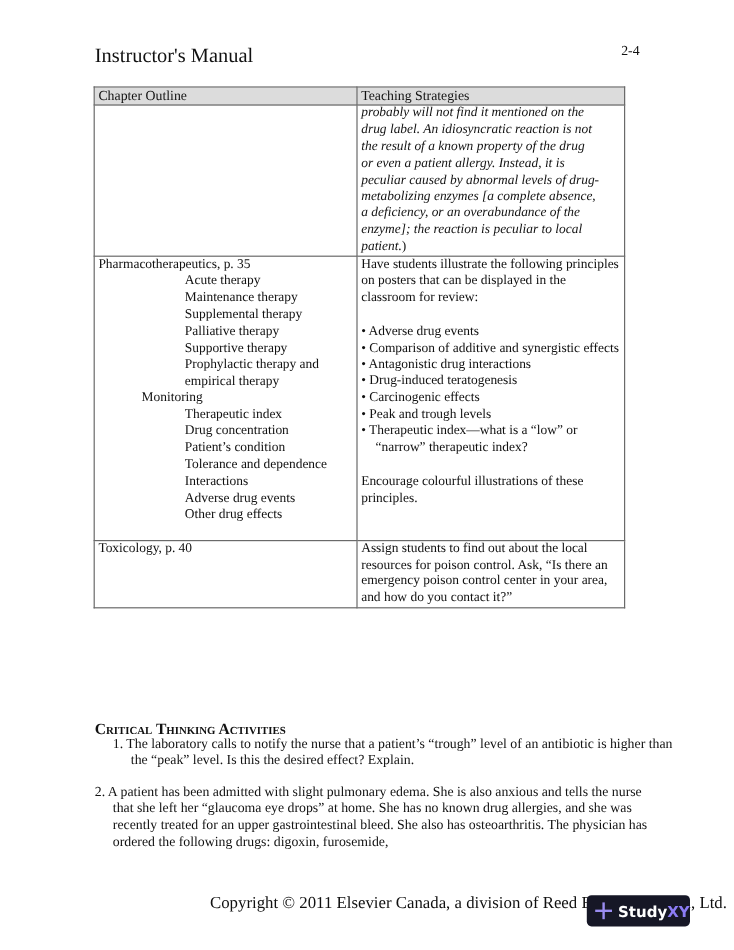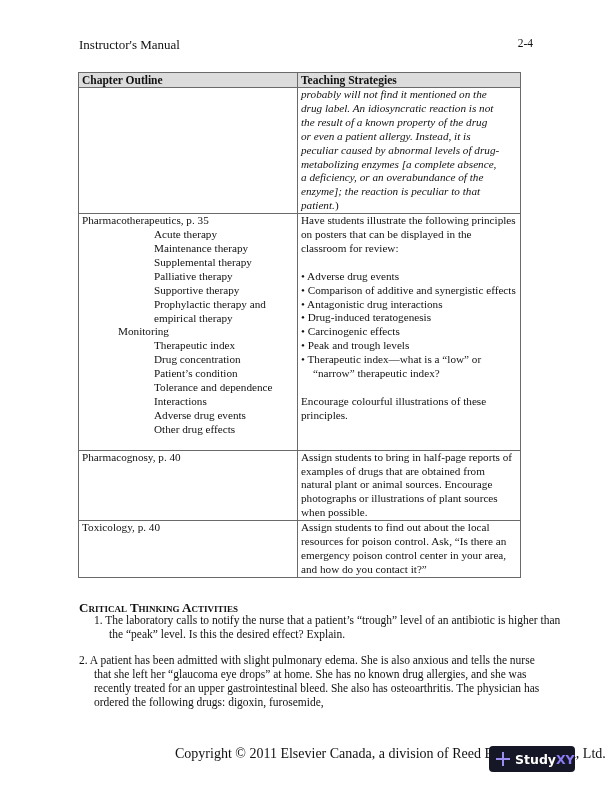--- a/index.html
+++ b/index.html
@@ -1,24 +1,24 @@
 <!DOCTYPE html>
 <html><head>
   <meta charset="utf-8">
   <style>
     html, body { margin: 0; padding: 0; background: #ffffff; }
     body { width: 612px; height: 792px; position: relative; overflow: hidden;
       font-family: "Liberation Serif", serif; color: #111; font-size: 11.2px; }
-    .header-left { position: absolute; left: 79px; top: 37px; font-size: 13px; }
+    .header-left { position: absolute; left: 79px; top: 37px; font-size: 17px; }
     .header-right { position: absolute; right: 79px; top: 37px; font-size: 11.5px; }
     table.outline { position: absolute; left: 78px; top: 72px; width: 442px;
       border-collapse: collapse; table-layout: fixed; }
     table.outline td, table.outline th { border: 1px solid #6a6a6a; vertical-align: top;
       padding: 0 3px; line-height: 13.9px; text-align: left; }
-    table.outline th { background: #dcdcdc; font-weight: bold; font-size: 11.5px; line-height: 14px; }
+    table.outline th { background: #dcdcdc; font-weight: normal; font-size: 11.5px; line-height: 14px; }
     col.c1 { width: 219px; }
     col.c2 { width: 223px; }
     .ital { font-style: italic; }
     .ind1 { padding-left: 36px; }
     .ind2 { padding-left: 72px; }
     .line { display: block; white-space: nowrap; }
     .bullet { display: block; padding-left: 12px; text-indent: -12px; }
     .gap { display: block; height: 13.9px; }
     .cell-bottom-pad { padding-bottom: 13px !important; margin-top: 13px; }
     .section { position: absolute; left: 79px; width: 460px; }
@@ -57,21 +57,21 @@
     <tr>
       <td></td>
       <td>
         <span class="line ital">probably will not find it mentioned on the</span>
         <span class="line ital">drug label. An idiosyncratic reaction is not</span>
         <span class="line ital">the result of a known property of the drug</span>
         <span class="line ital">or even a patient allergy. Instead, it is</span>
         <span class="line ital">peculiar caused by abnormal levels of drug-</span>
         <span class="line ital">metabolizing enzymes [a complete absence,</span>
         <span class="line ital">a deficiency, or an overabundance of the</span>
-        <span class="line ital">enzyme]; the reaction is peculiar to that</span>
+        <span class="line ital">enzyme]; the reaction is peculiar to local</span>
         <span class="line"><span class="ital">patient.</span><span>)</span></span>
       </td>
     </tr>
     <tr>
       <td class="cell-bottom-pad">
         <span class="line">Pharmacotherapeutics, p. 35</span>
         <span class="line ind2">Acute therapy</span>
         <span class="line ind2">Maintenance therapy</span>
         <span class="line ind2">Supplemental therapy</span>
         <span class="line ind2">Palliative therapy</span>
@@ -95,24 +95,20 @@
         <span class="bullet">• <span>Antagonistic drug interactions</span></span>
         <span class="bullet">• <span>Drug-induced teratogenesis</span></span>
         <span class="bullet">• <span>Carcinogenic effects</span></span>
         <span class="bullet">• <span>Peak and trough levels</span></span>
         <span class="bullet">• <span>Therapeutic index—what is a “low” or “narrow” therapeutic index?</span></span>
         <span class="gap"></span>
         <span style="display:block">Encourage colourful illustrations of these principles.</span>
       </td>
     </tr>
     <tr>
-      <td>Pharmacognosy, p. 40</td>
-      <td>Assign students to bring in half-page reports of examples of drugs that are obtained from natural plant or animal sources. Encourage photographs or illustrations of plant sources when possible.</td>
-    </tr>
-    <tr>
       <td>Toxicology, p. 40</td>
       <td>Assign students to find out about the local resources for poison control. Ask, “Is there an emergency poison control center in your area, and how do you contact it?”</td>
     </tr>
   </tbody>
 </table>
 
 <div class="section section-title">Critical Thinking Activities</div>
 <div class="section item item1">1. The laboratory calls to notify the nurse that a patient’s “trough” level of an antibiotic is higher than the “peak” level. Is this the desired effect? Explain.</div>
 <div class="section item item2">2. A patient has been admitted with slight pulmonary edema. She is also anxious and tells the nurse that she left her “glaucoma eye drops” at home. She has no known drug allergies, and she was recently treated for an upper gastrointestinal bleed. She also has osteoarthritis. The physician has ordered the following drugs: digoxin, furosemide,</div>
 

